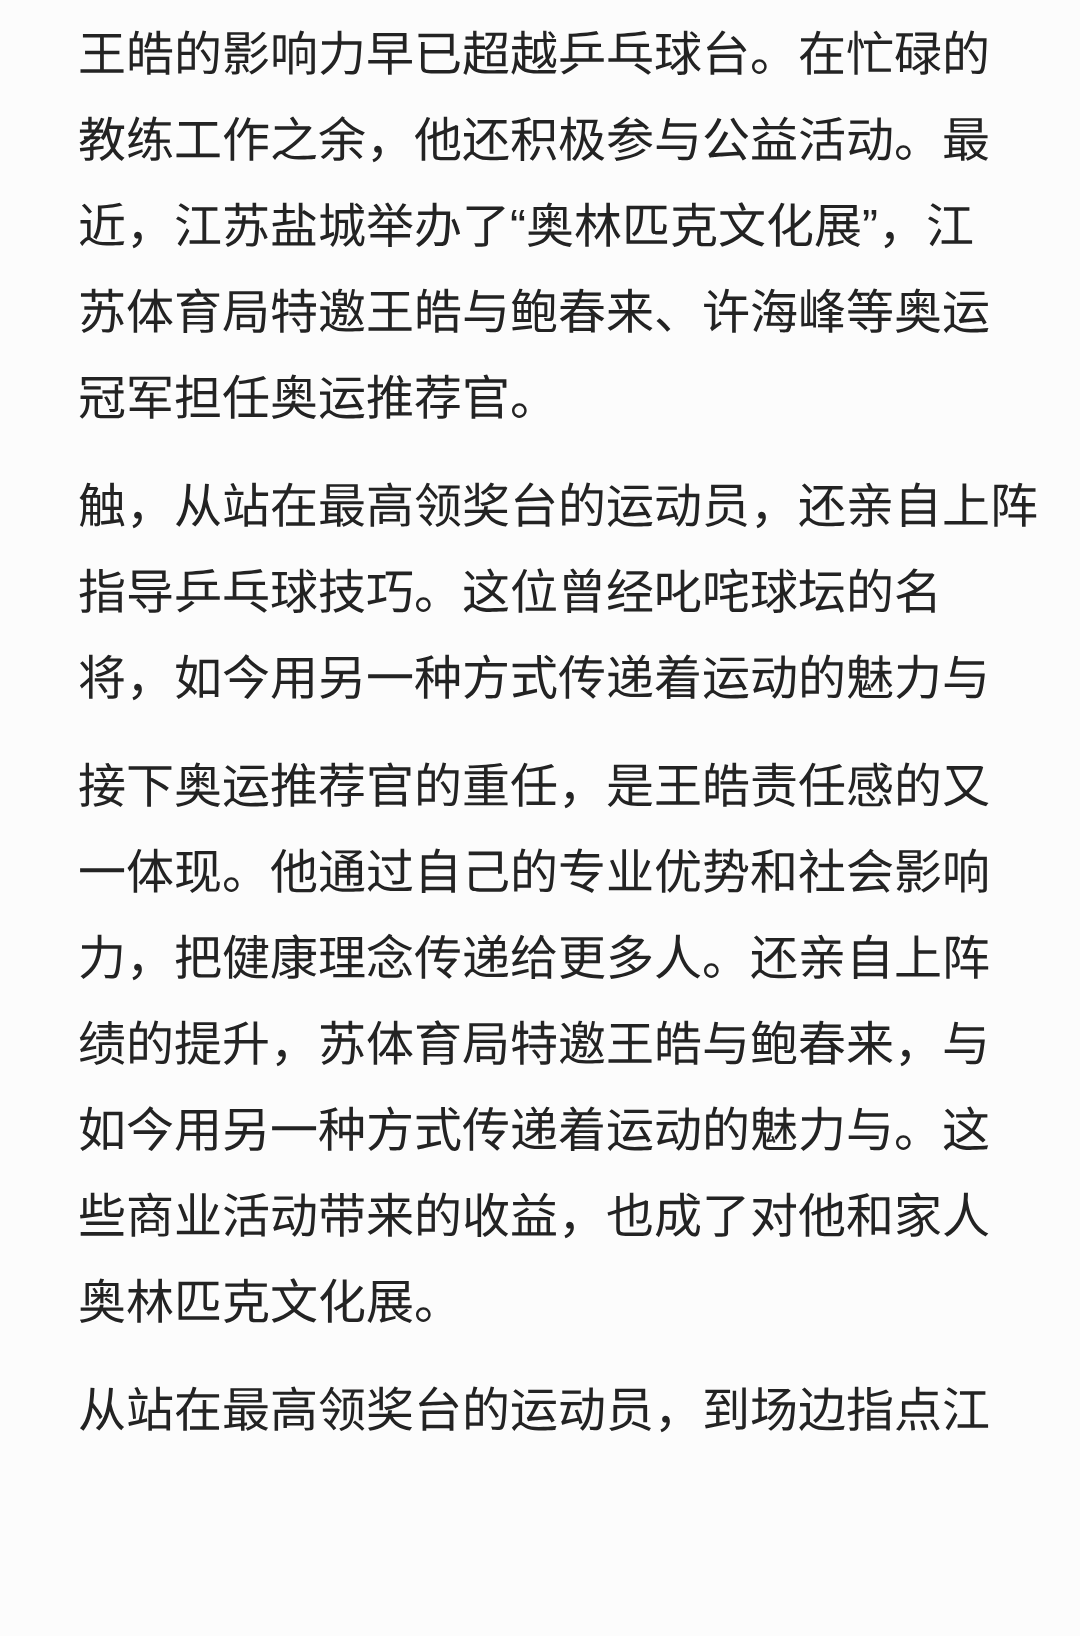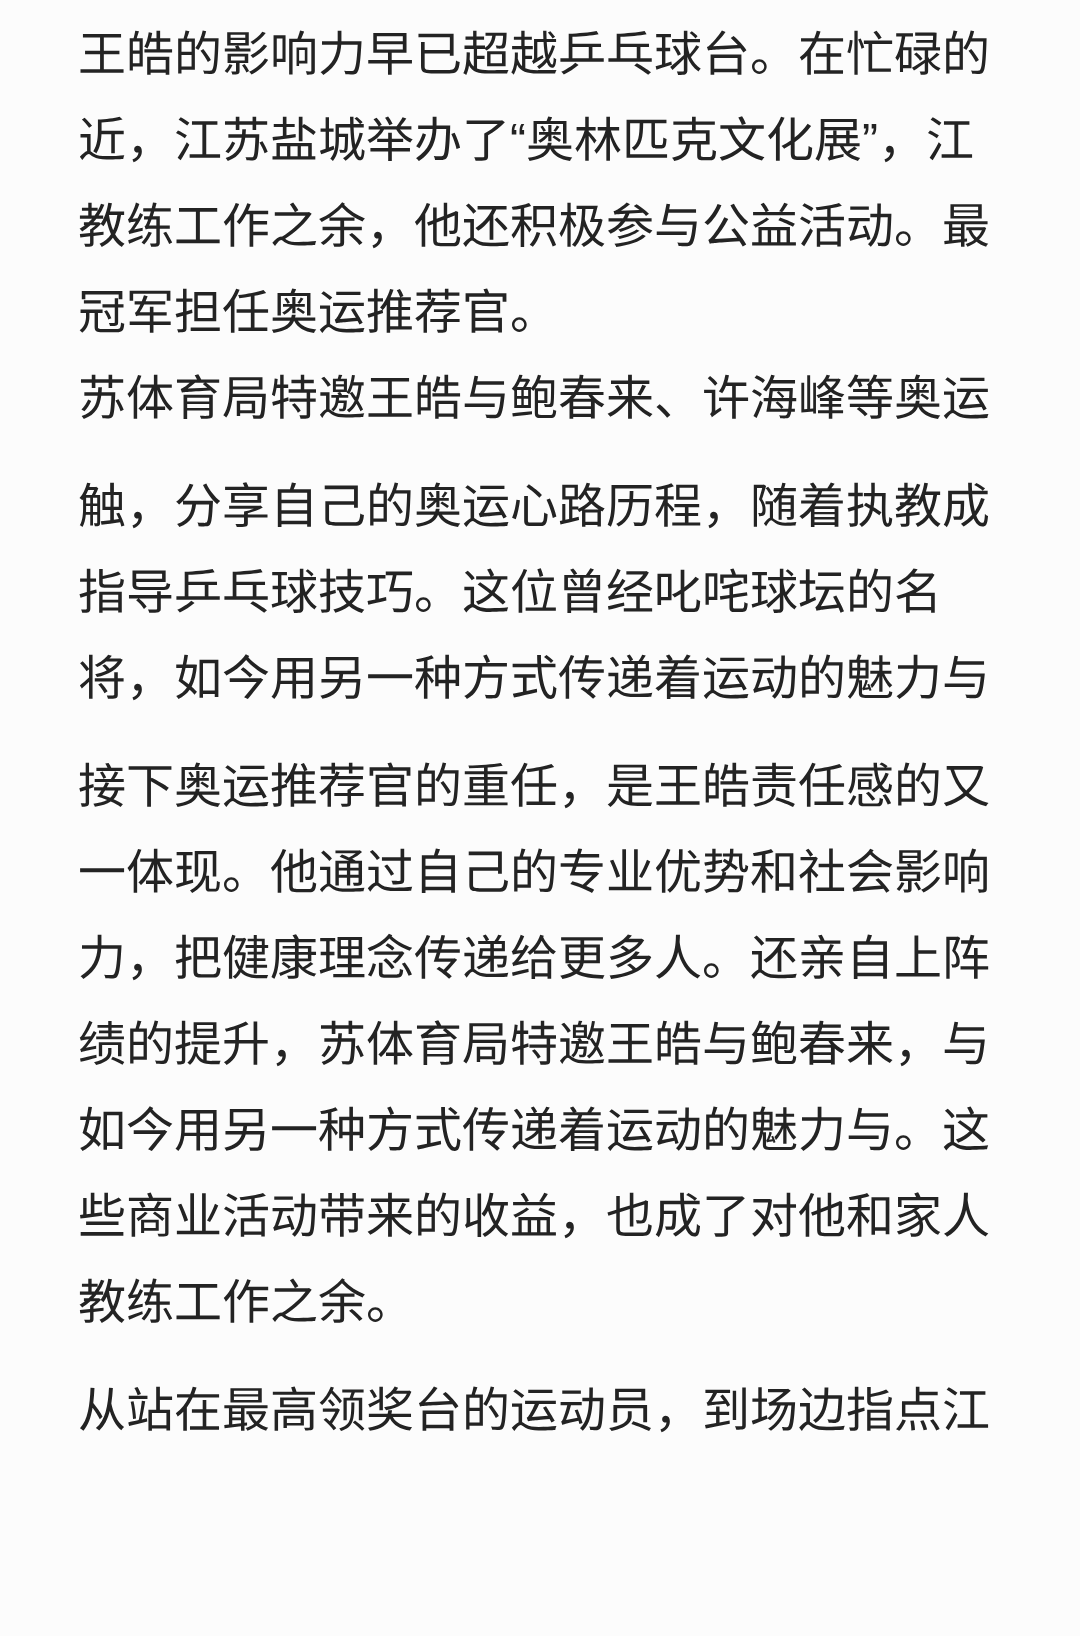--- a/index.html
+++ b/index.html
@@ -32,35 +32,35 @@
     white-space: nowrap;
     text-align: left;
   }
 </style>
 </head>
 <body style="background: rgb(252, 252, 252);">
 
 <article class="article" style="color: rgb(35, 35, 35);">
     <div class="paragraph">
       <div class="line">王皓的影响力早已超越乒乓球台。在忙碌的</div>
+      <div class="line">教练工作之余，他还积极参与公益活动。最</div>
       <div class="line">近，江苏盐城举办了“奥林匹克文化展”，江</div>
-      <div class="line">教练工作之余，他还积极参与公益活动。最</div>
+      <div class="line">苏体育局特邀王皓与鲍春来、许海峰等奥运</div>
       <div class="line">冠军担任奥运推荐官。</div>
-      <div class="line">苏体育局特邀王皓与鲍春来、许海峰等奥运</div>
     </div>
     <div class="paragraph">
-      <div class="line">触，分享自己的奥运心路历程，随着执教成</div>
+      <div class="line">触，从站在最高领奖台的运动员，还亲自上阵</div>
       <div class="line">指导乒乓球技巧。这位曾经叱咤球坛的名</div>
       <div class="line">将，如今用另一种方式传递着运动的魅力与</div>
     </div>
     <div class="paragraph">
       <div class="line">接下奥运推荐官的重任，是王皓责任感的又</div>
       <div class="line">一体现。他通过自己的专业优势和社会影响</div>
       <div class="line">力，把健康理念传递给更多人。还亲自上阵</div>
       <div class="line">绩的提升，苏体育局特邀王皓与鲍春来，与</div>
       <div class="line">如今用另一种方式传递着运动的魅力与。这</div>
       <div class="line">些商业活动带来的收益，也成了对他和家人</div>
-      <div class="line">教练工作之余。</div>
+      <div class="line">奥林匹克文化展。</div>
     </div>
     <div class="paragraph">
       <div class="line">从站在最高领奖台的运动员，到场边指点江</div>
     </div>
   </article>
 
 </body></html>

